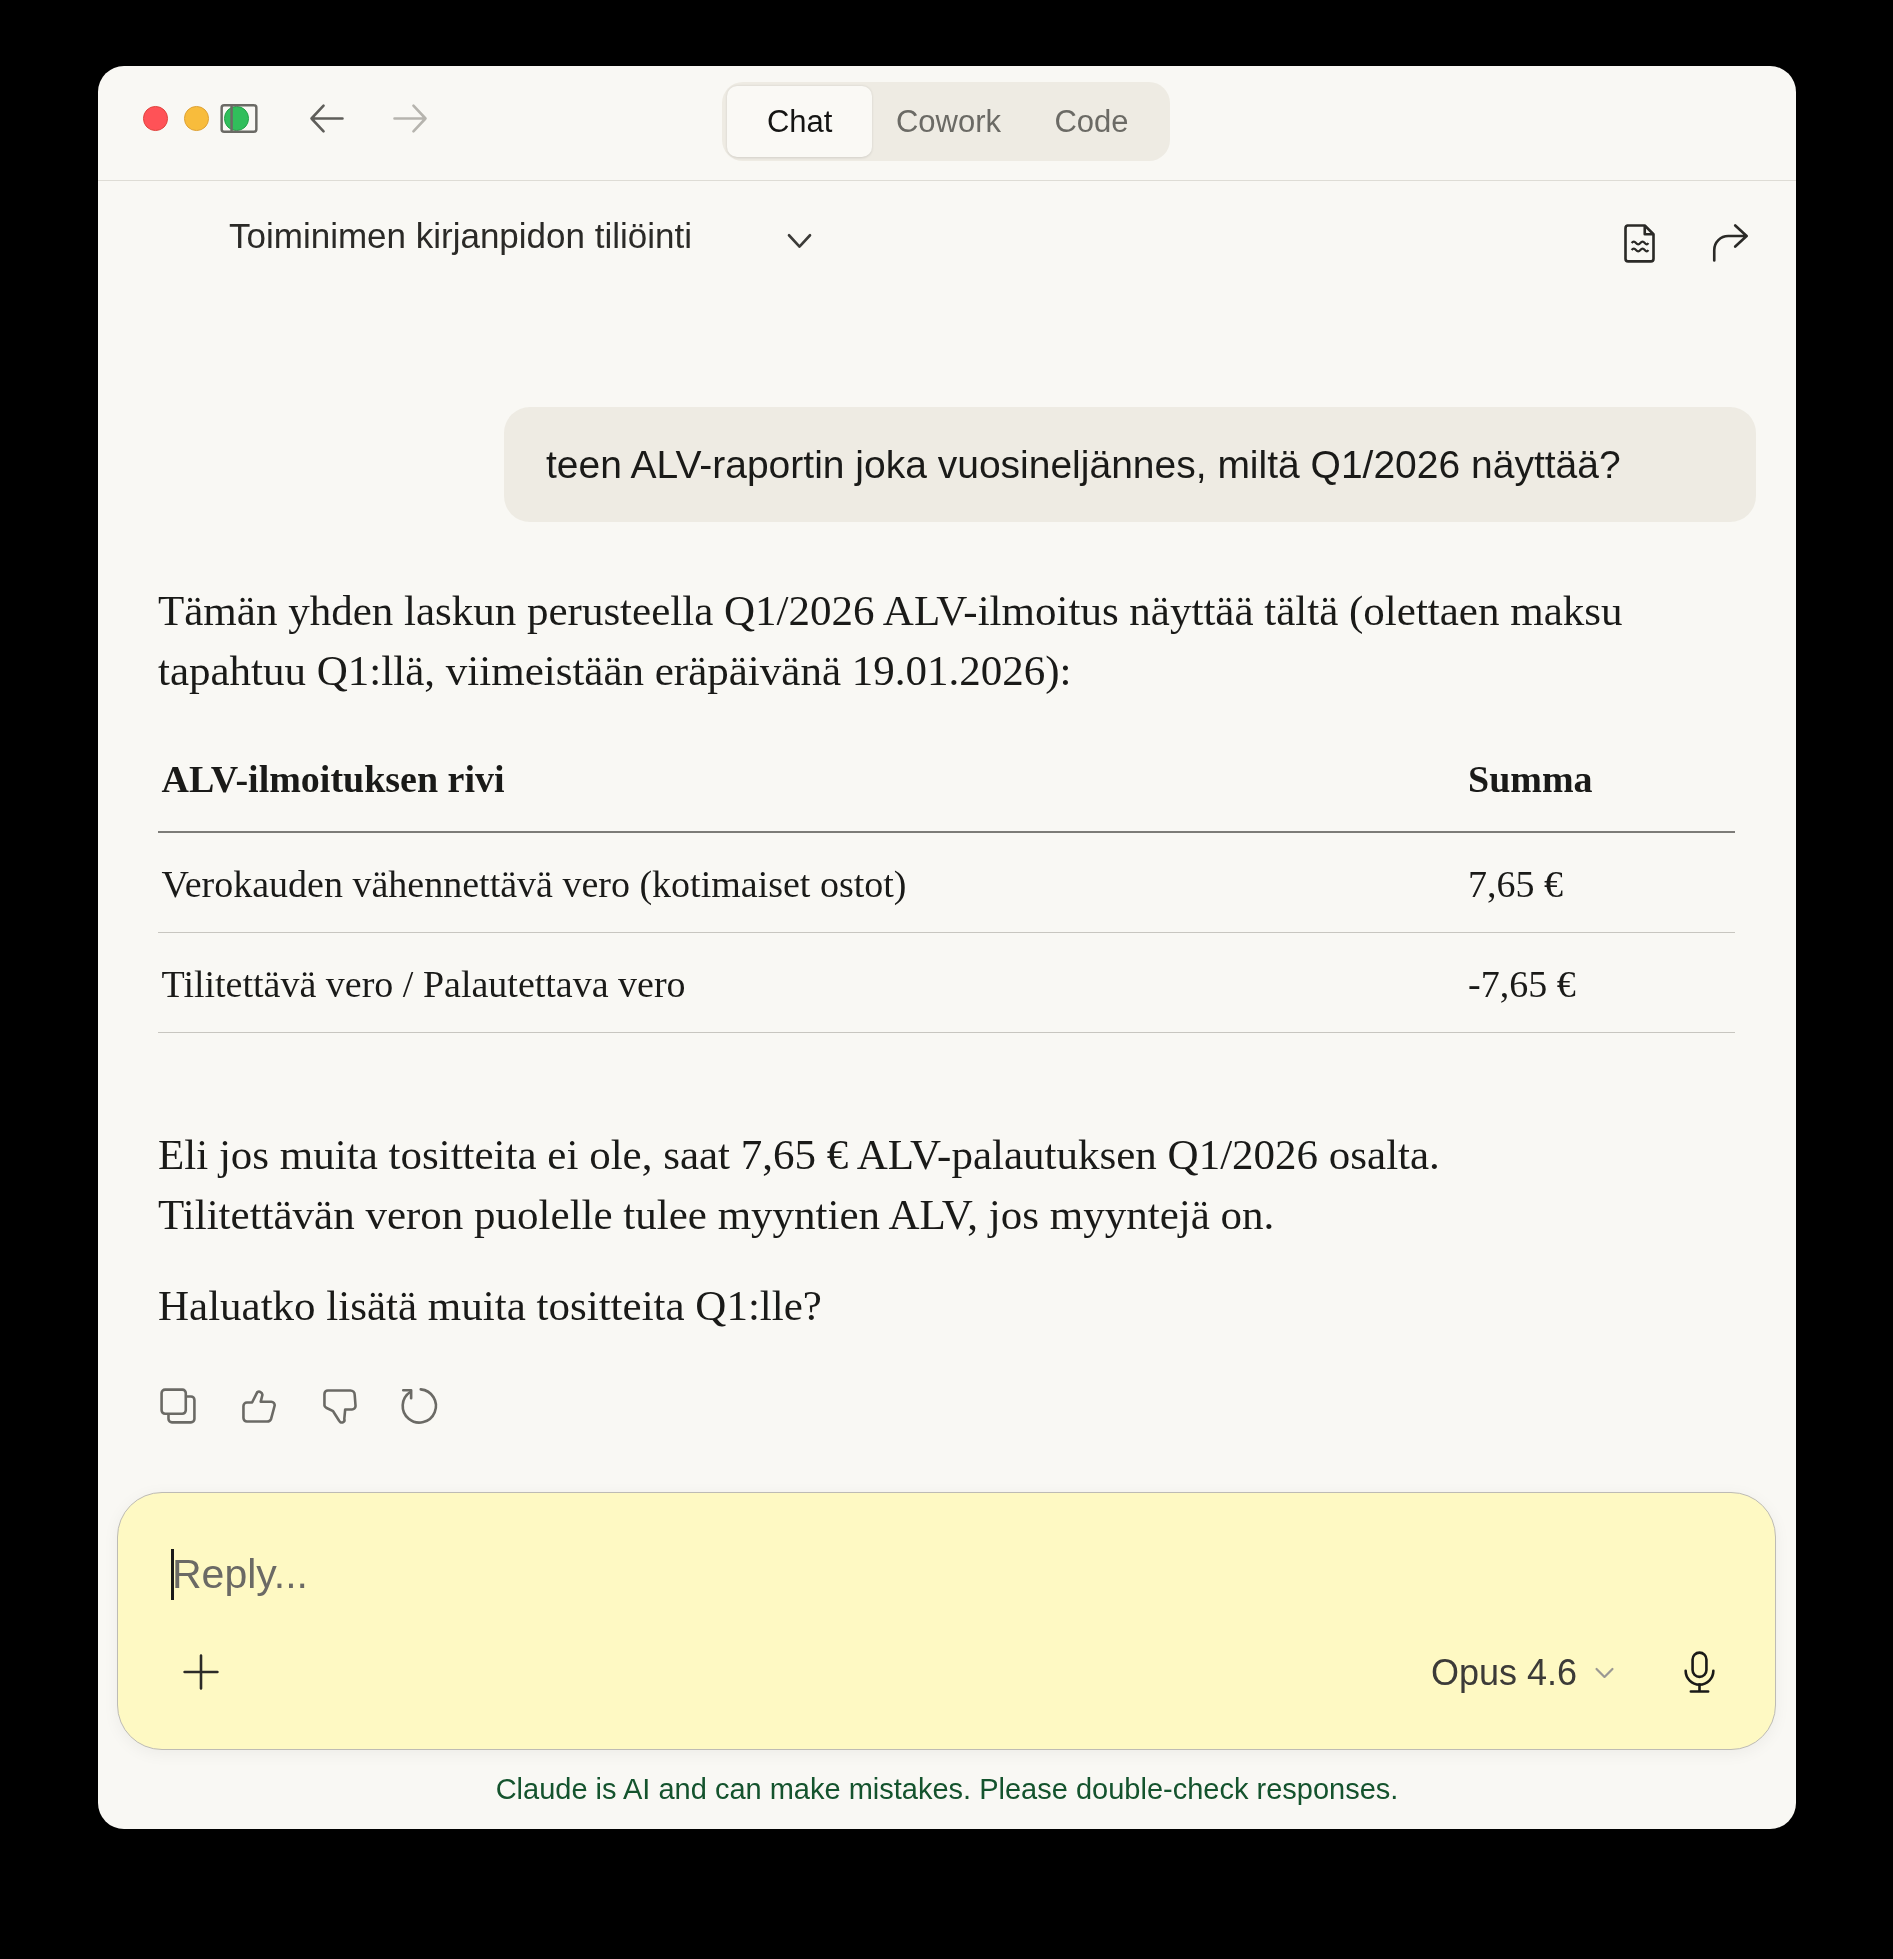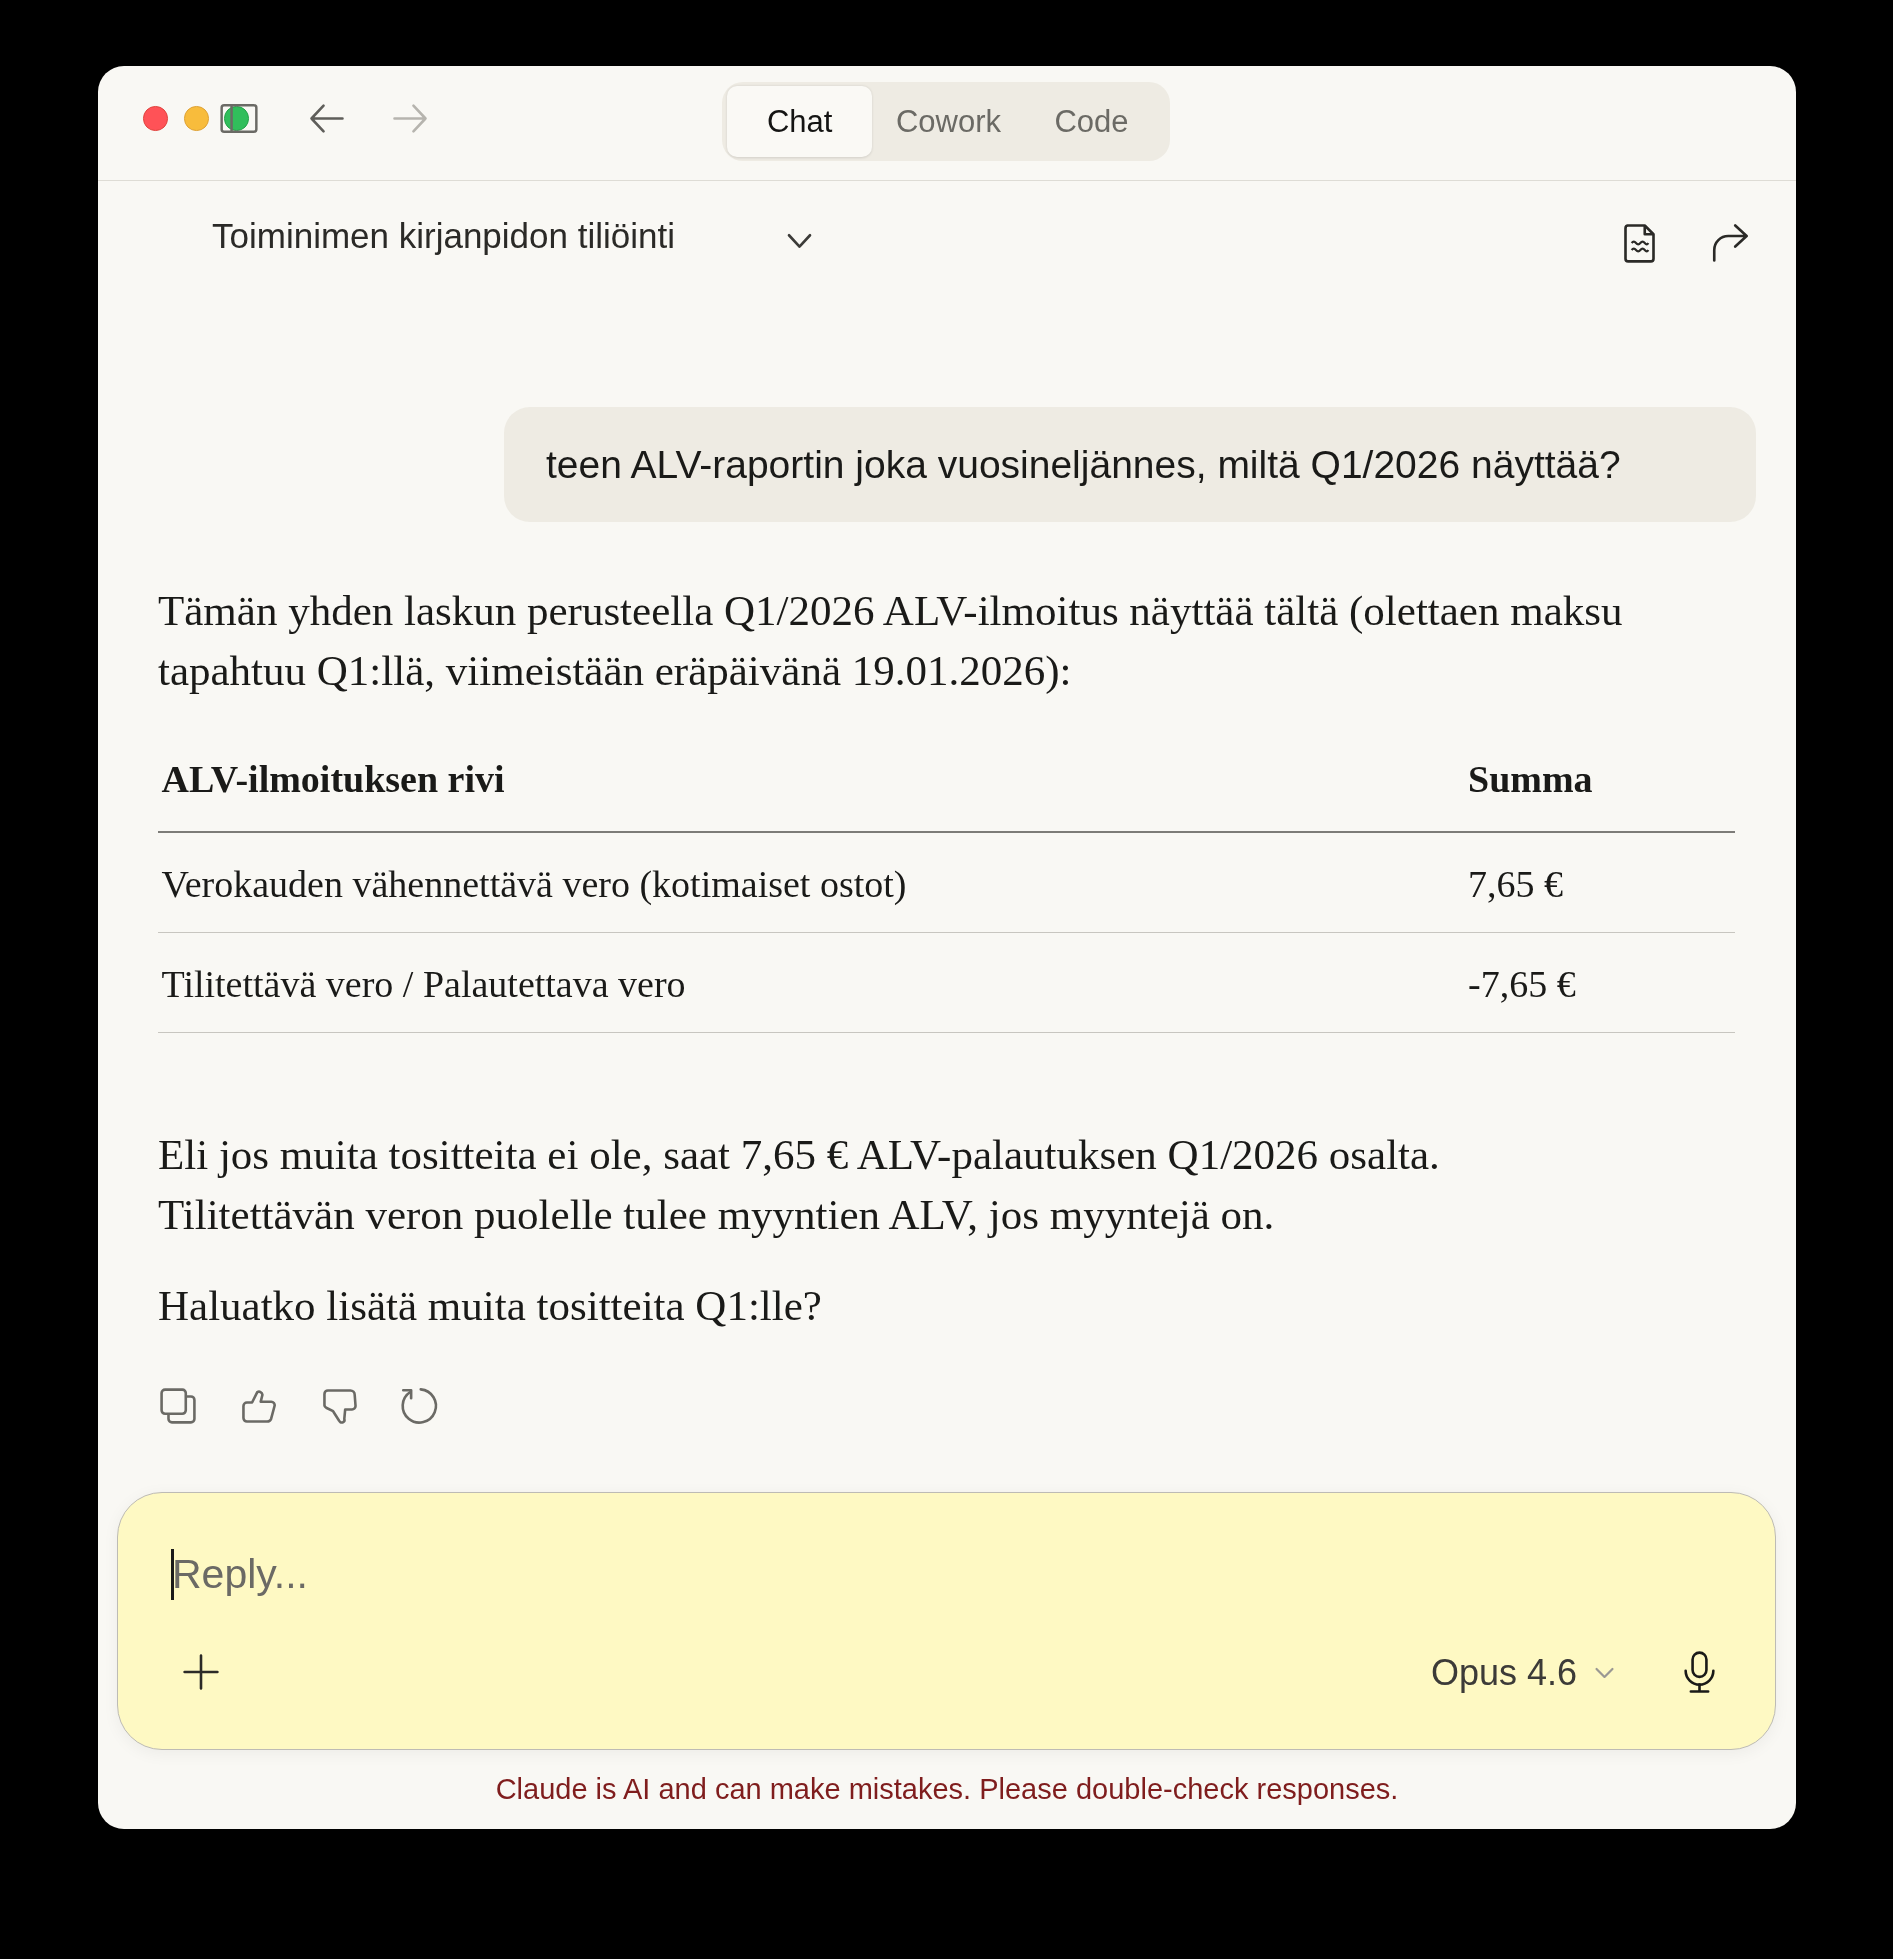--- a/index.html
+++ b/index.html
@@ -20,21 +20,21 @@
   .seg {
     position: absolute; left: 624px; top: 15.7px; width: 448px; height: 79px;
     background: #EEEBE3; border-radius: 21px;
   }
   .seg-item {
     position: absolute; top: 4.4px; height: 71px; display: flex; align-items: center; justify-content: center;
     font-size: 31px; color: #6b6a65;
   }
   .seg-item.active { background: #FAF9F5; border-radius: 10px; color: #141413; box-shadow: 0 0.9px 2.6px rgba(0,0,0,0.12); }
   .conv-title {
-    position: absolute; left: 114px; top: 150px; font-size: 35px; color: #2b2a27; white-space: nowrap;
+    position: absolute; left: 131px; top: 150px; font-size: 35px; color: #2b2a27; white-space: nowrap;
   }
   .conv-chev { position: absolute; left: 684px; top: 157px; width: 35px; height: 35px; }
   .hdr-icon { position: absolute; top: 155px; width: 42px; height: 44px; display: flex; align-items: center; justify-content: center; }
   .user-bubble {
     position: absolute; left: 406px; top: 298px; width: 1252px; height: 115px;
     background: #EEEBE3; border-radius: 26px; box-sizing: border-box;
     display: flex; align-items: center; padding-left: 42px;
     font-size: 39px; color: #1a1a18; white-space: nowrap; margin-top: 43px;
   }
   .serif { font-family: "Liberation Serif", "DejaVu Serif", serif; }
@@ -54,21 +54,21 @@
   .cursor { position: absolute; left: 53px; top: 56px; width: 2.6px; height: 51px; background: #1a1a18; }
   .reply-input {
     position: absolute; left: 54px; top: 51px; width: 1397px; height: 61px; border: none; outline: none;
     background: transparent; font-family: "Liberation Sans", sans-serif; font-size: 41px; color: #6b6a65; padding: 0;
   }
   .reply-input::placeholder { color: #6b6a65; }
   .plus-btn { position: absolute; left: 58px; top: 154px; width: 49px; height: 49px; display: flex; align-items: center; justify-content: center; }
   .model-sel { position: absolute; left: 1313px; top: 155px; height: 49px; display: flex; align-items: center; font-size: 36px; color: #3c3b38; }
   .model-chev { margin-left: 15.7px; width: 23px; height: 23px; }
   .mic-btn { position: absolute; left: 1562px; top: 155px; width: 38px; height: 49px; display: flex; align-items: center; justify-content: center; }
-  .disclaimer { position: absolute; left: 0; width: 100%; top: 1707px; text-align: center; font-size: 29px; color: #7f1d1d; }
+  .disclaimer { position: absolute; left: 0; width: 100%; top: 1707px; text-align: center; font-size: 29px; color: #14532d; }
 </style>
 </head>
 <body>
 
 <div class="window">
 
   <div class="titlebar">
     <div class="tl red"></div>
     <div class="tl yellow"></div>
     <div class="tl green"></div>

